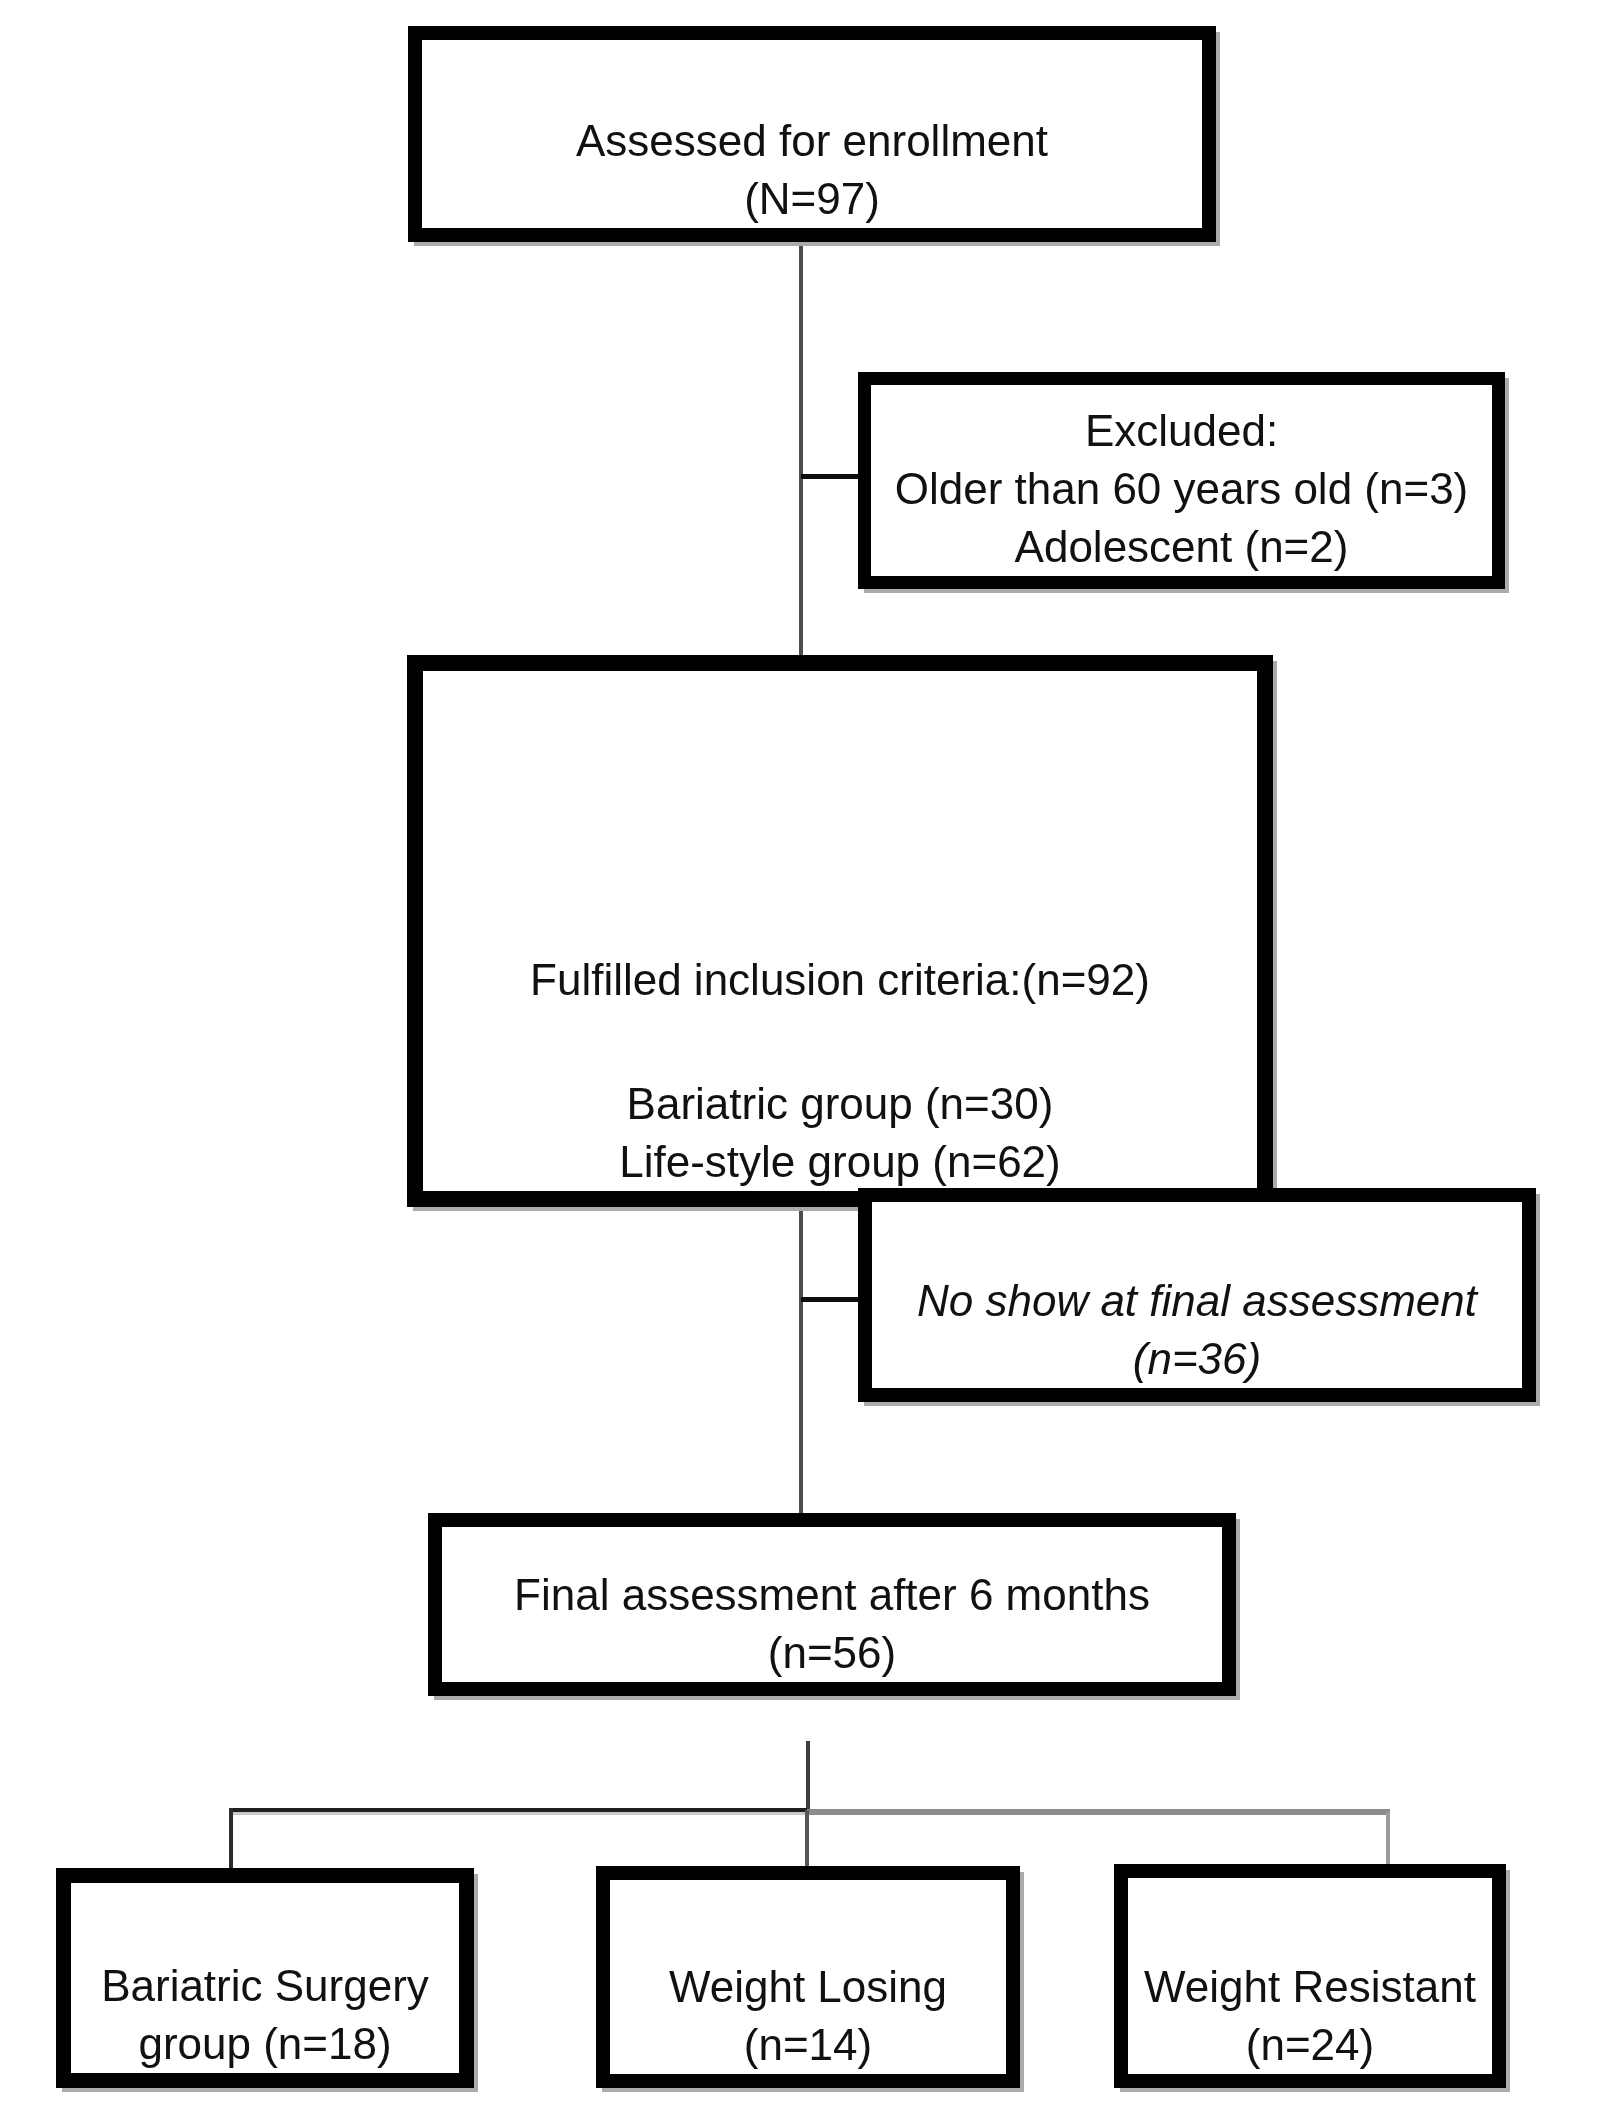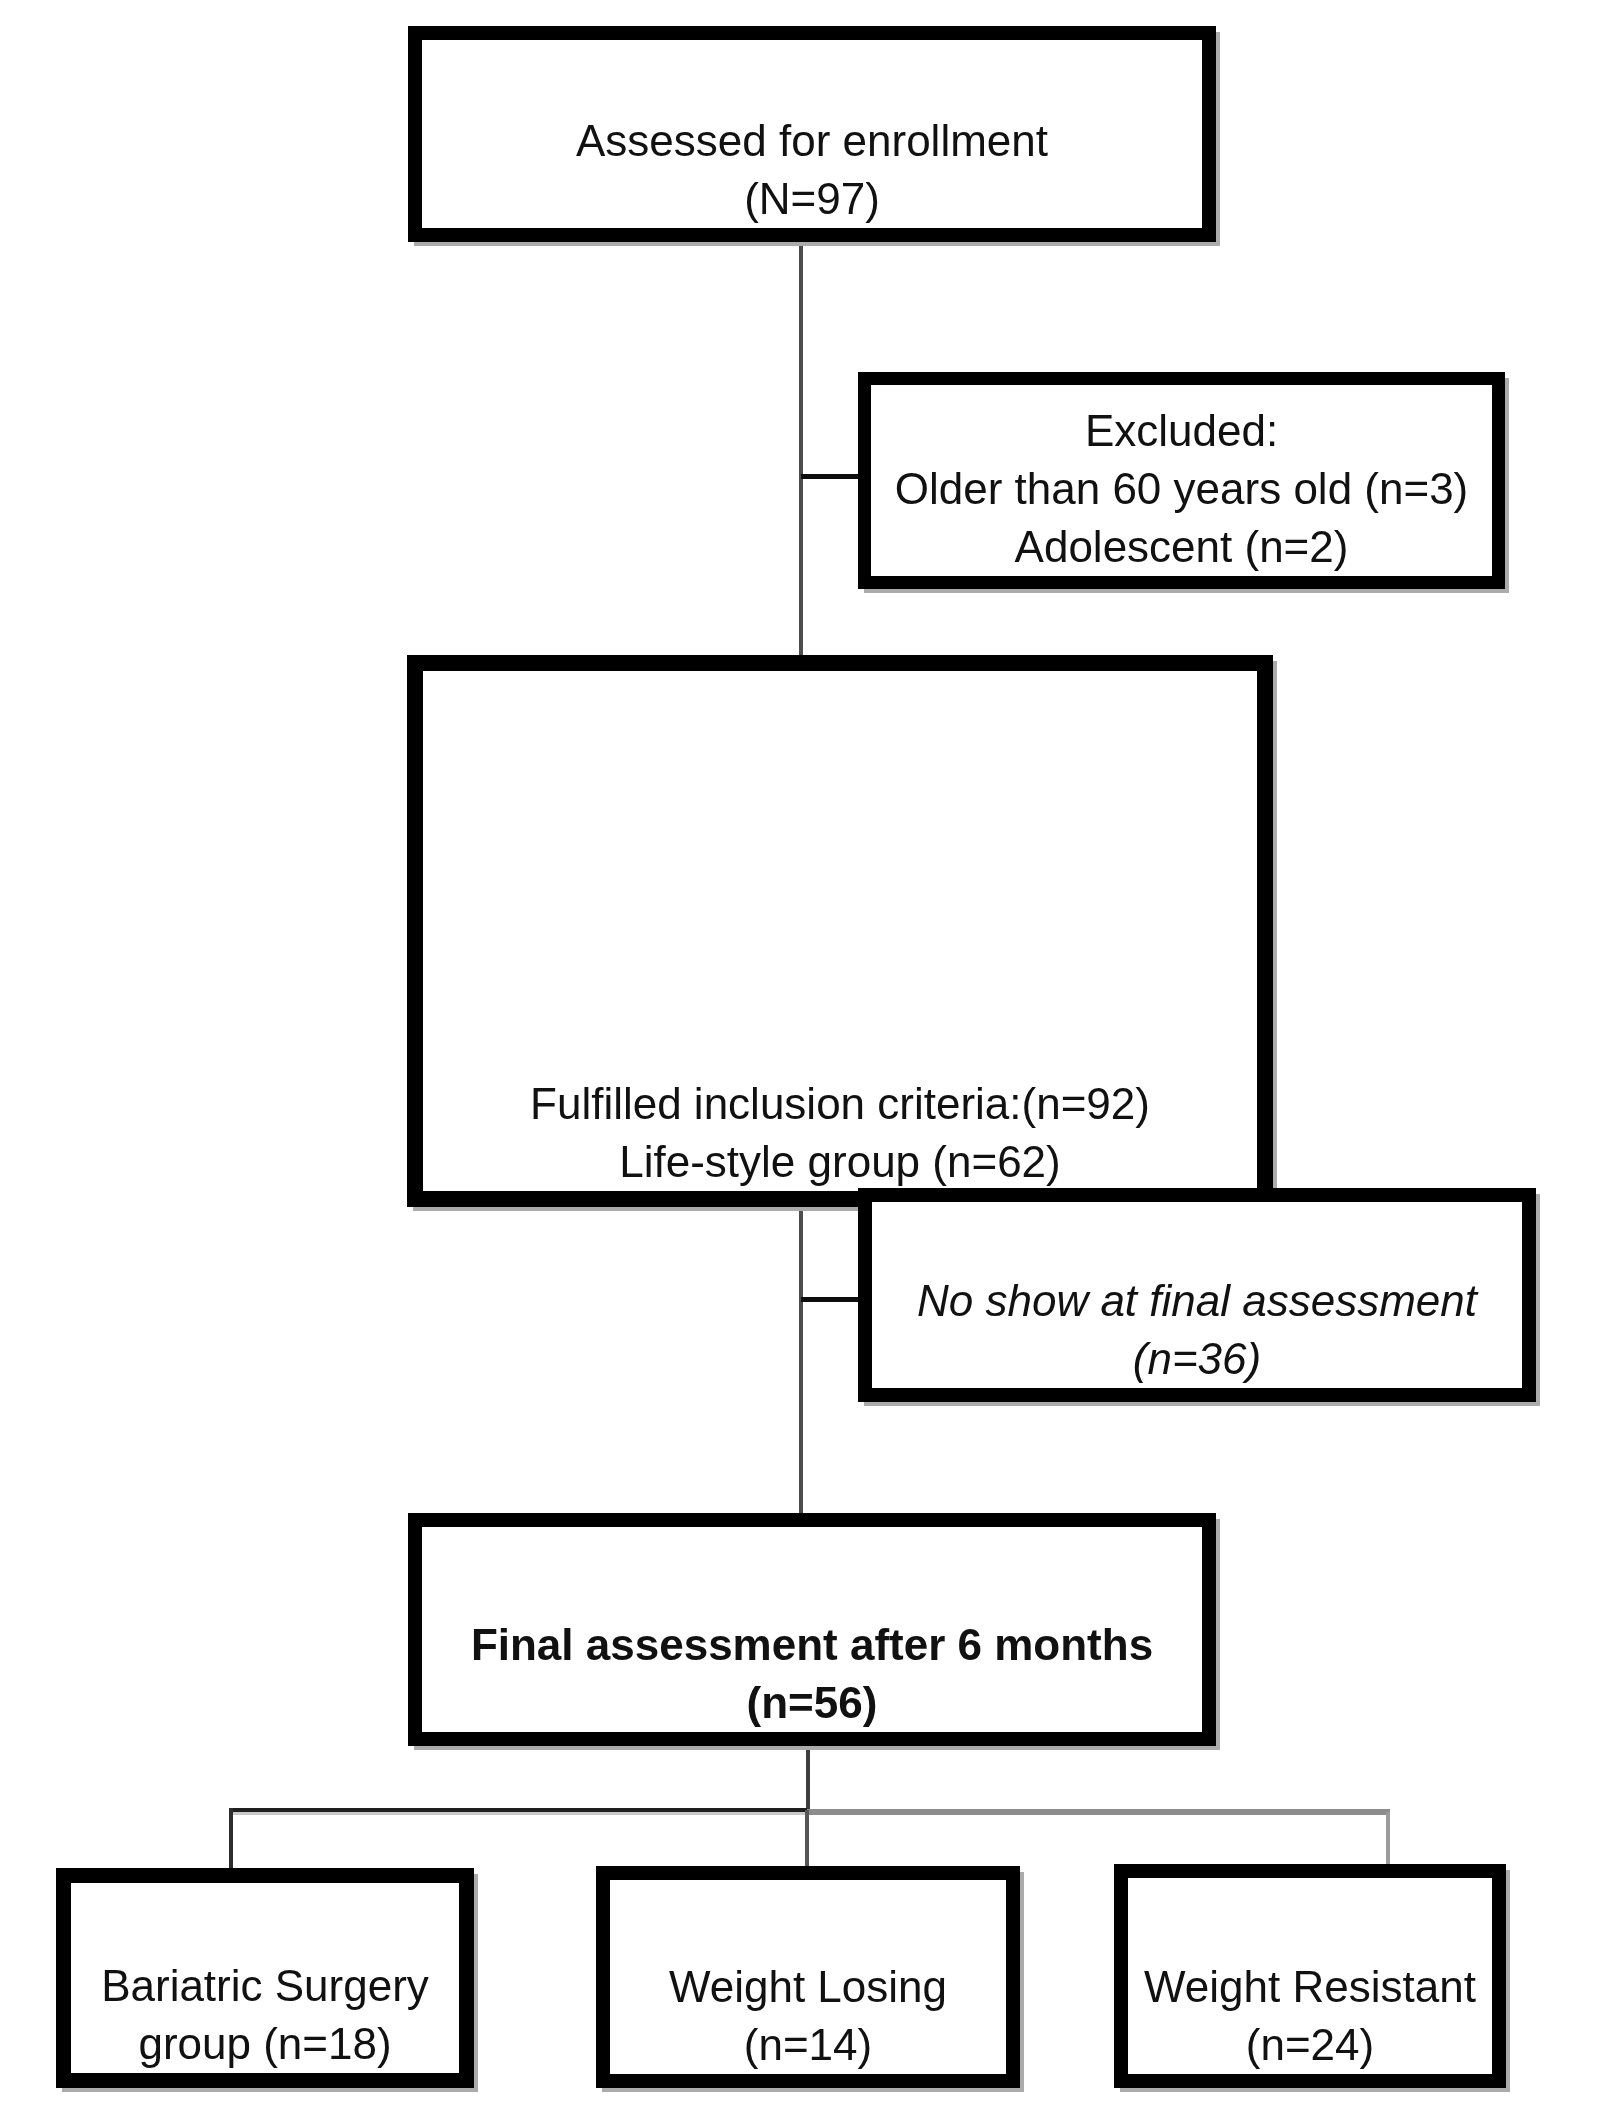--- a/index.html
+++ b/index.html
@@ -29,21 +29,21 @@
     text-align: center;
     font-size: 44px;
     line-height: 58px;
     color: #111111;
   }
   .box .line { width: 100%; }
   #box-assessed  { left: 408px;  top: 26px;   width: 808px; height: 216px; }
   #box-excluded  { left: 858px;  top: 372px;  width: 647px; height: 217px; border-width: 13px; }
   #box-fulfilled { left: 407px;  top: 655px;  width: 866px; height: 552px; border-width: 16px; }
   #box-noshow    { left: 858px;  top: 1188px; width: 678px; height: 214px; border-width: 14px; font-style: italic; }
-  #box-final     { left: 408px;  top: 1513px; width: 808px; height: 233px; font-weight: bold; }
+  #box-final     { left: 428px;  top: 1513px; width: 808px; height: 183px; }
   #box-surgery   { left: 24px;   top: 1868px; width: 418px; height: 220px; border-width: 15px; margin-left: 32px; }
   #box-losing    { left: 596px;  top: 1866px; width: 424px; height: 222px; }
   #box-resistant { left: 1114px; top: 1864px; width: 392px; height: 224px; }
   
   #box-fulfilled .gap-before { margin-top: 66px; }
 
   .conn { position: absolute; }
   #conn-v1 { left: 799px;  top: 242px;  width: 4px;   height: 421px; background: #4d4d4d; }
   #conn-b1 { left: 801px;  top: 474px;  width: 60px;  height: 5px;   background: #0d0d0d; }
   #conn-v2 { left: 799px;  top: 1119px; width: 4px;   height: 394px; background: #4d4d4d; }
@@ -77,20 +77,21 @@
   </div>
 
   <div class="box" id="box-excluded">
     <div class="line">Excluded:</div>
     <div class="line">Older than 60 years old (n=3)</div>
     <div class="line">Adolescent (n=2)</div>
   </div>
 
   <div class="box" id="box-fulfilled">
     <div class="line">Fulfilled inclusion criteria:(n=92)</div>
+    <div class="line gap-before">Bariatric group (n=30)</div>
     <div class="line">Life-style group (n=62)</div>
   </div>
 
   <div class="box" id="box-noshow">
     <div class="line">No show at final assessment</div>
     <div class="line">(n=36)</div>
   </div>
 
   <div class="box" id="box-final">
     <div class="line">Final assessment after 6 months</div>

